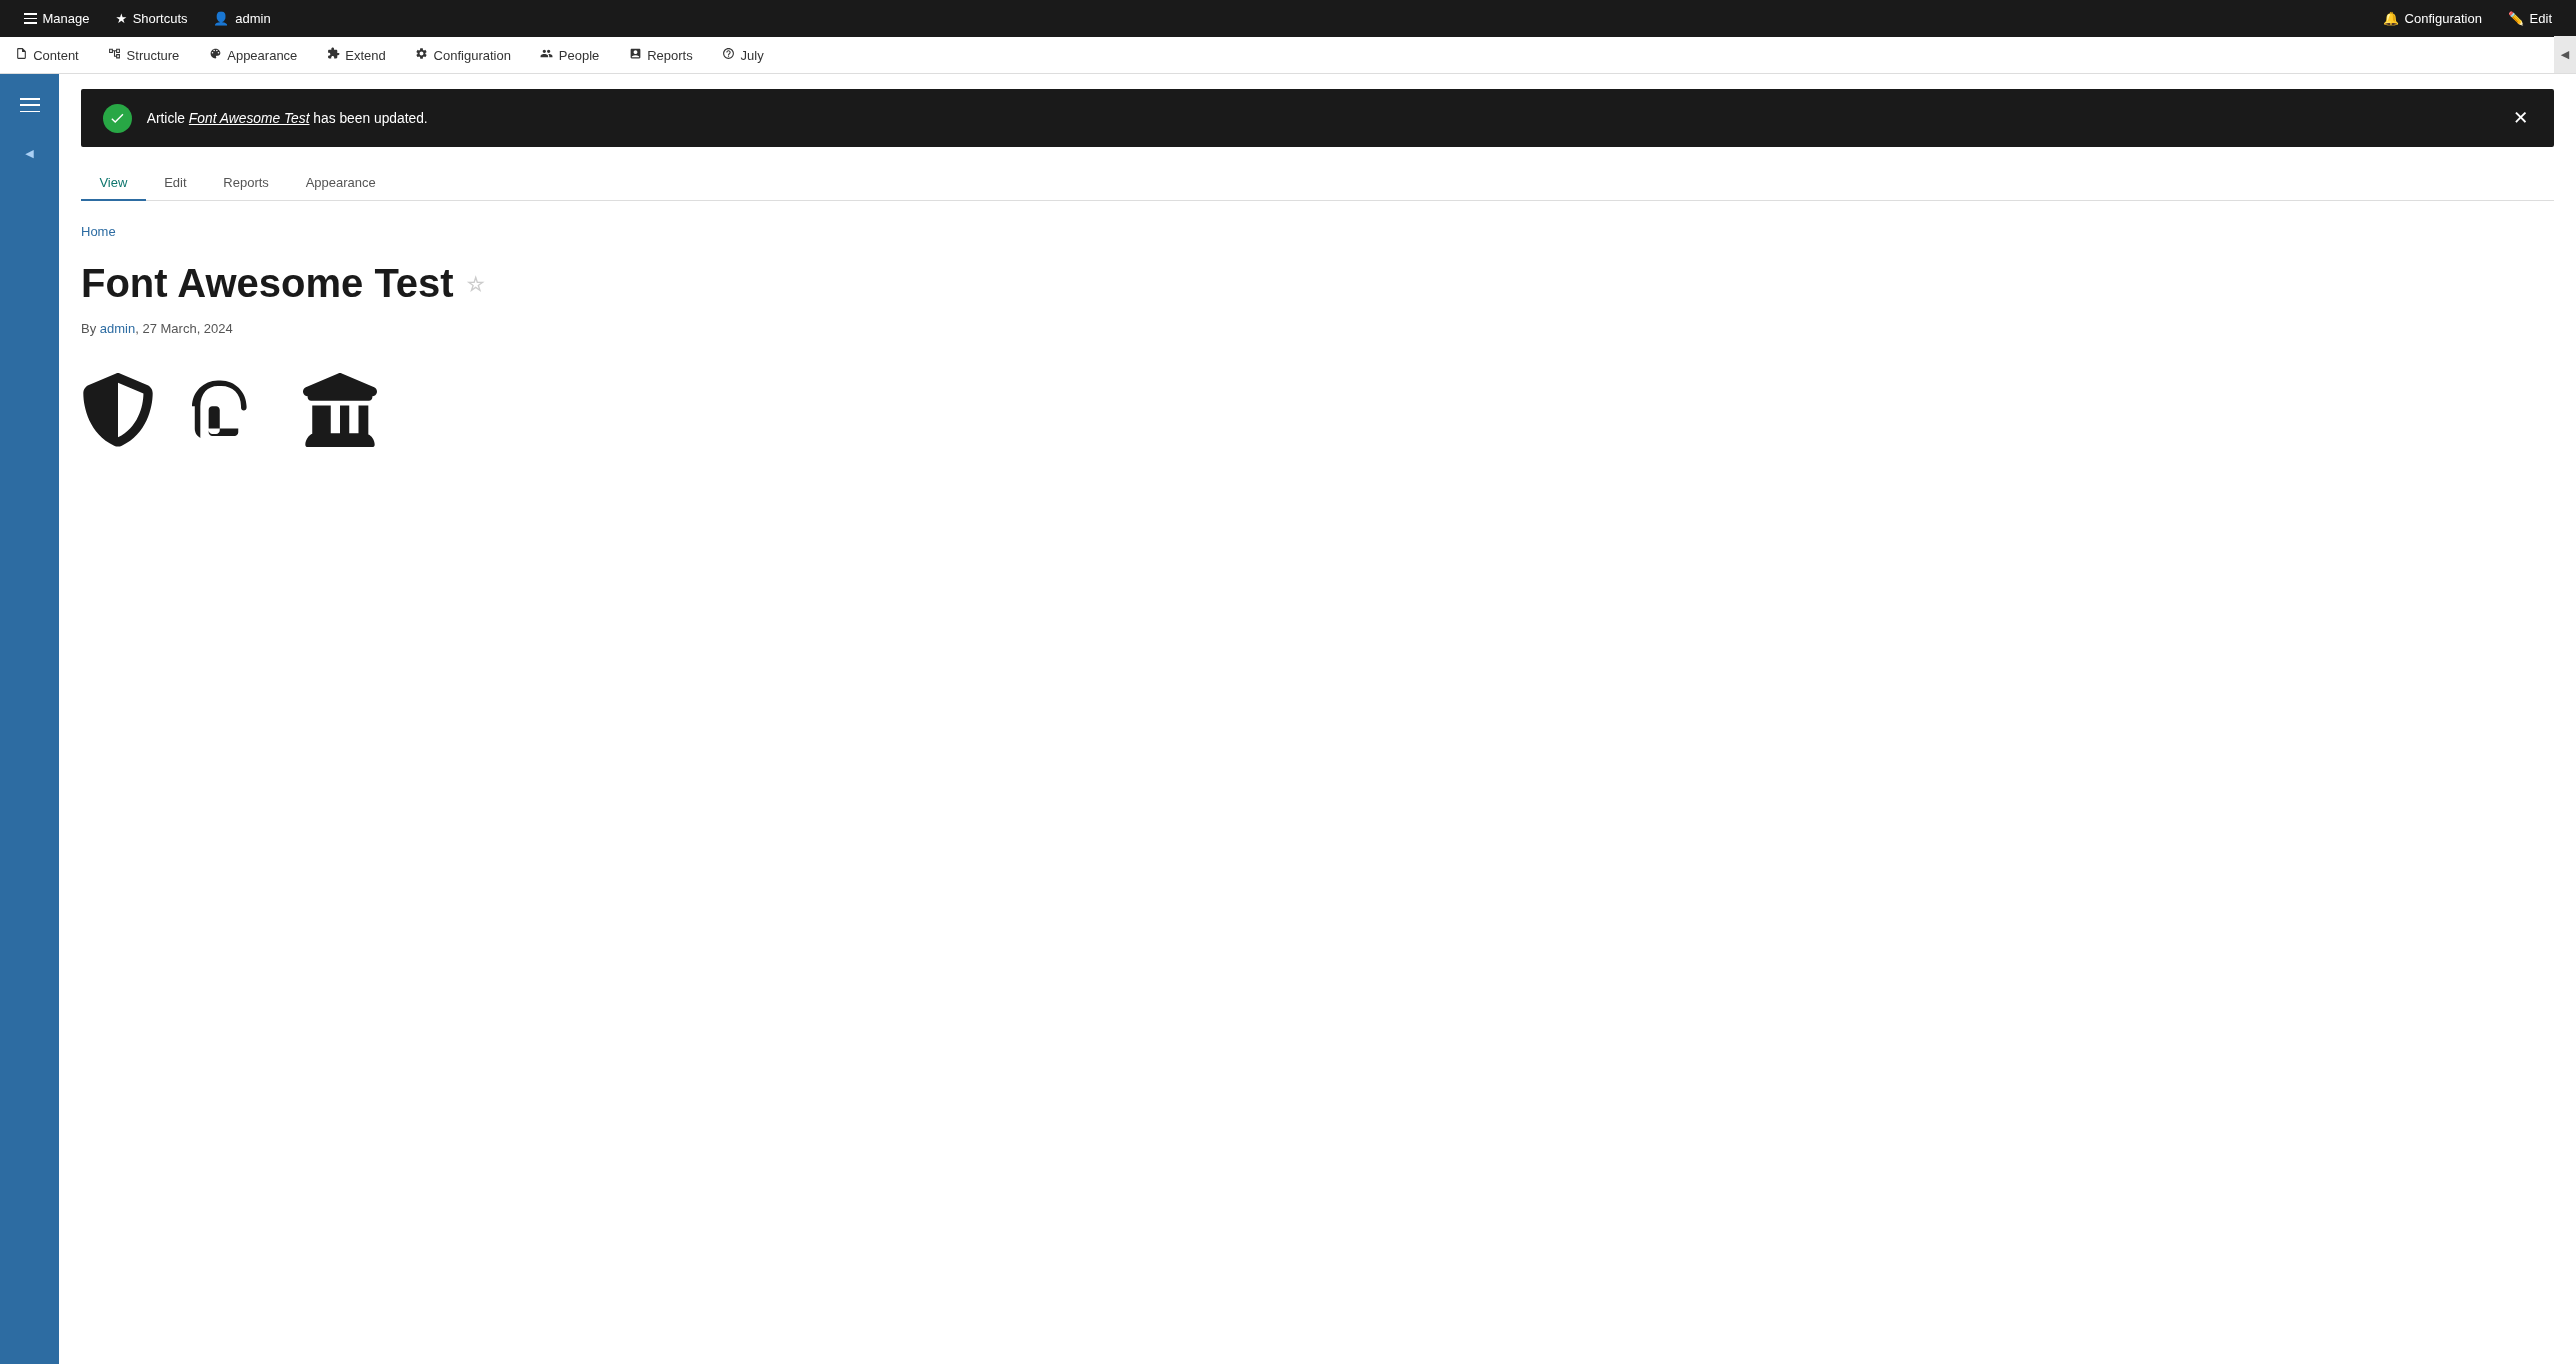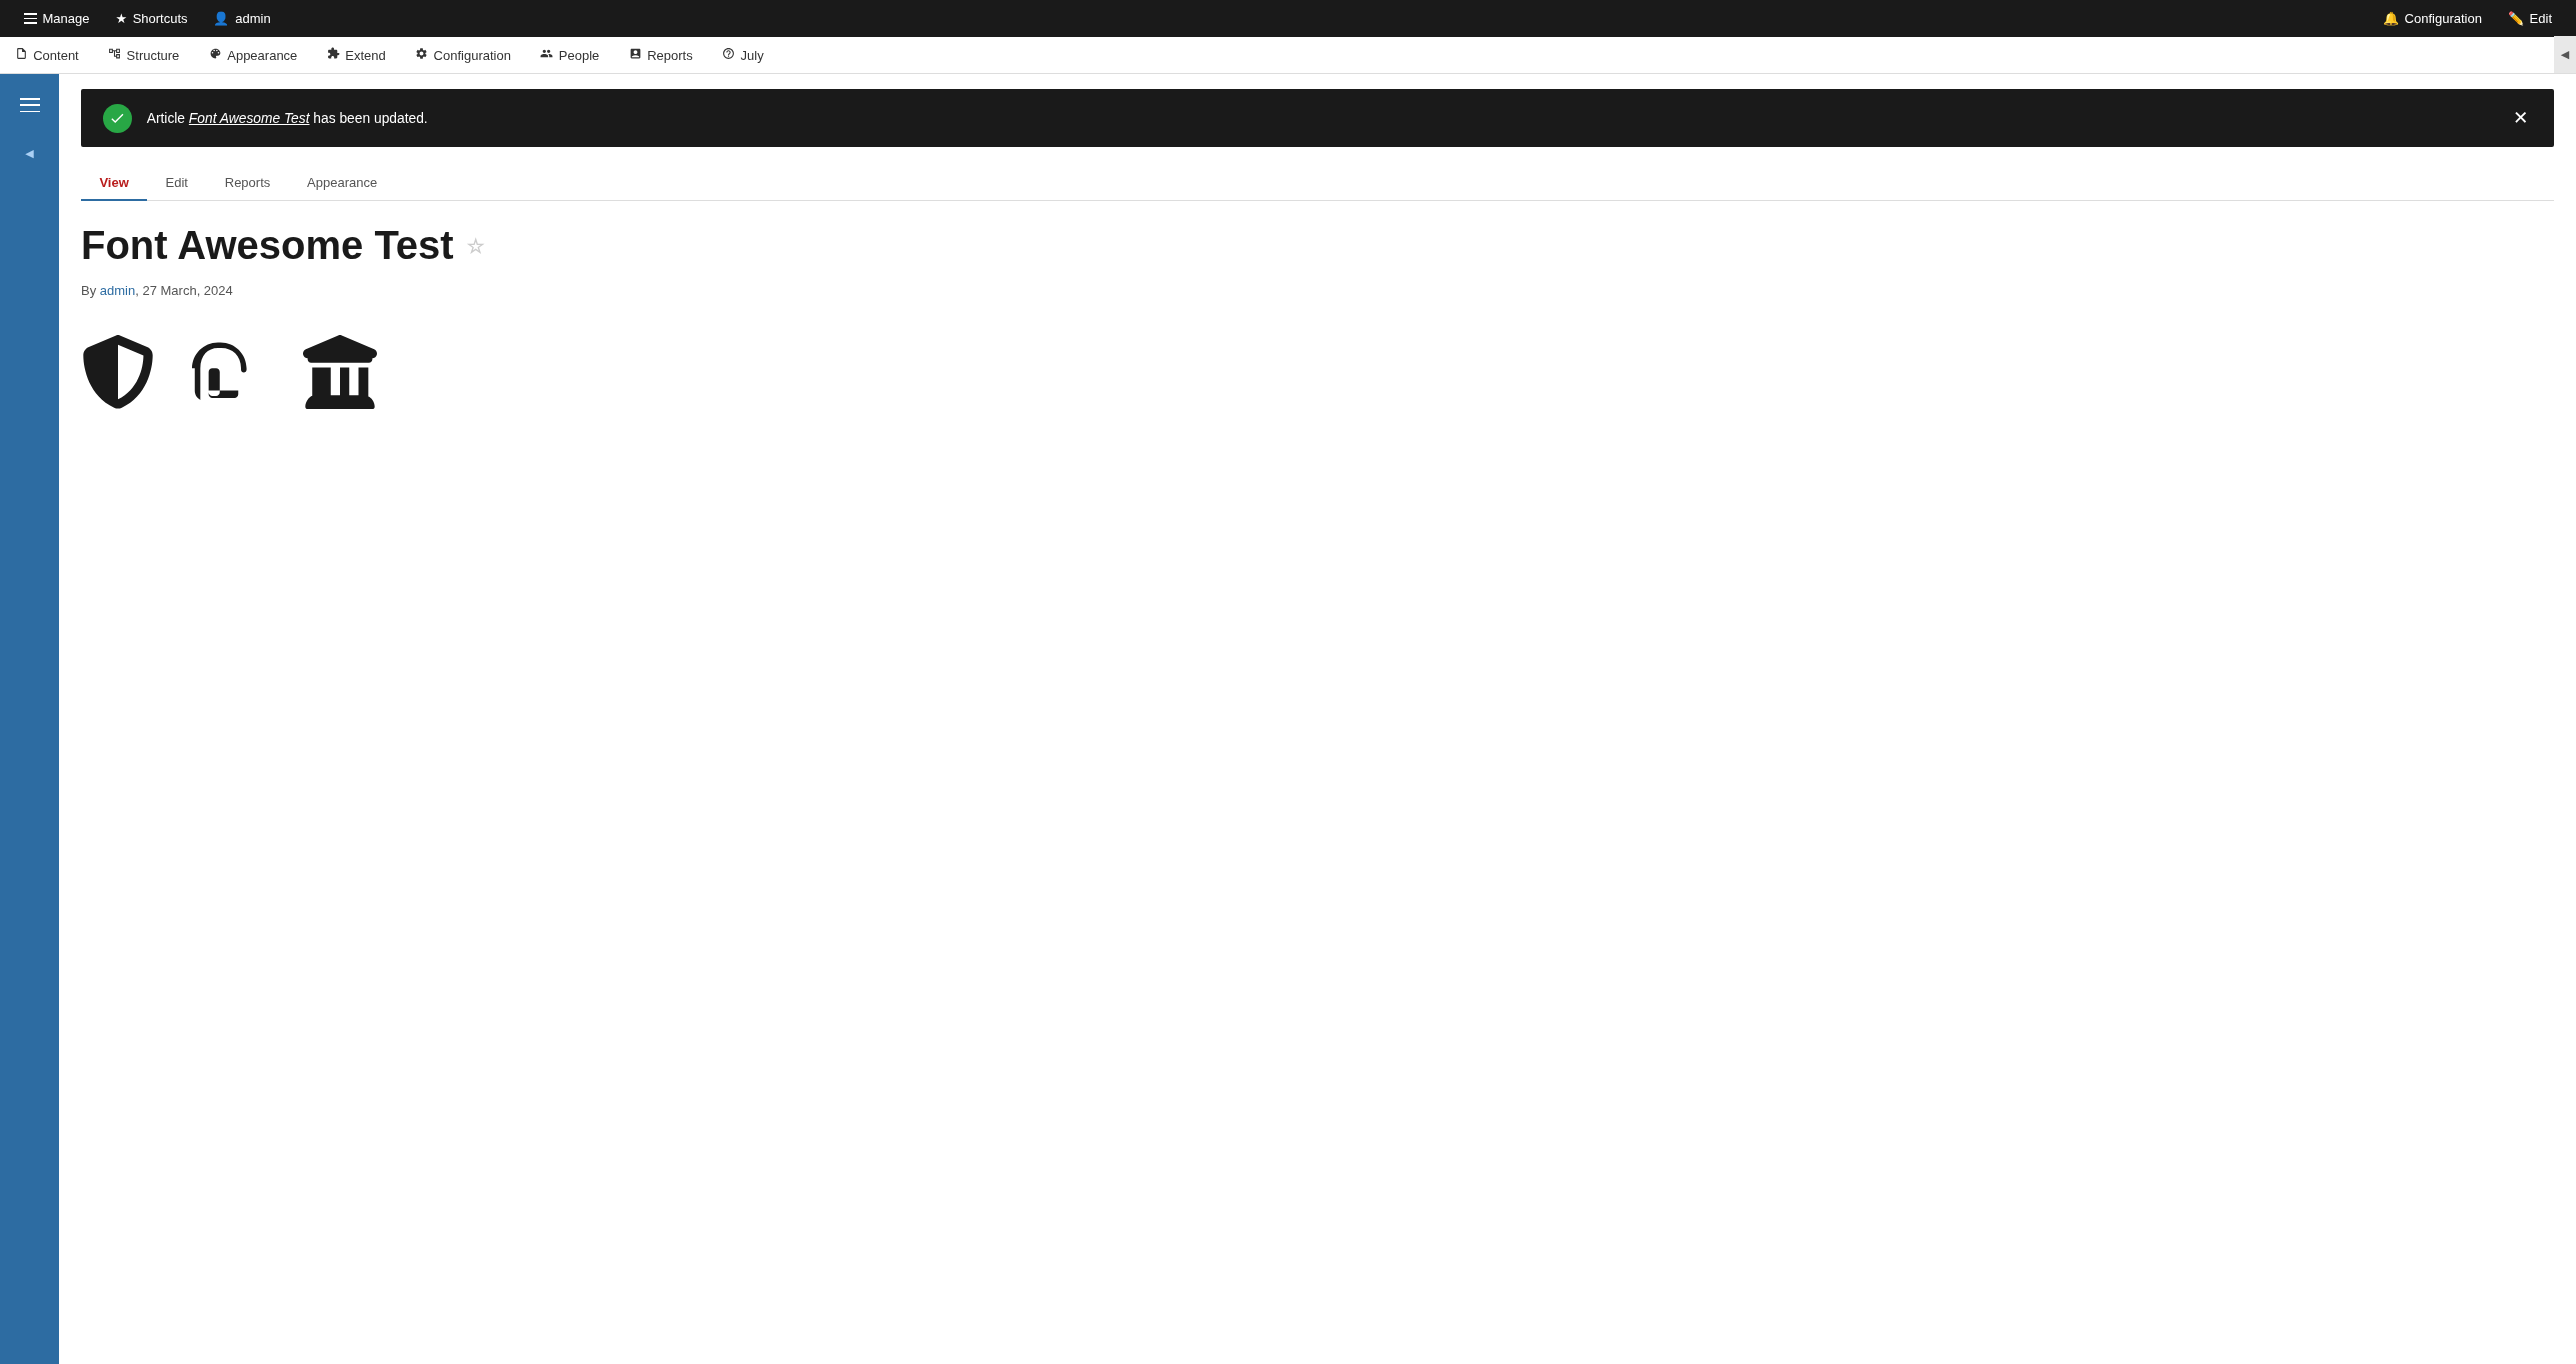--- a/index.html
+++ b/index.html
@@ -233,22 +233,22 @@
       cursor: pointer;
       border: none;
       background: none;
       color: #555;
       border-bottom: 2.8px solid transparent;
       margin-bottom: -0.9px;
       text-decoration: none;
       display: inline-block;
     }
     .tab.active {
-      color: #b91c1c;
-      font-weight: 700;
+      color: #0f766e;
+      font-weight: 400;
       border-bottom: 2.8px solid #2d6ca2;
     }
 
     
     .article-content {
       padding: 22px 22px 22px 22px;
     }
     .breadcrumb {
       margin-bottom: 22px;
     }
@@ -430,20 +430,23 @@
 
     <div class="tabs-container">
       <a class="tab active" href="#">View</a>
       <a class="tab" href="#">Edit</a>
       <a class="tab" href="#">Reports</a>
       <a class="tab" href="#">Appearance</a>
     </div>
 
     <div class="article-content">
 
+      <nav class="breadcrumb">
+        <a href="#">Home</a>
+      </nav>
 
       <h1 class="article-title">
         <span>Font Awesome Test</span>
         <span class="star-icon">☆</span>
       </h1>
 
       <div class="article-meta">
         <span>By </span><a href="#">admin</a><span>, 27 March, 2024</span>
       </div>
 

